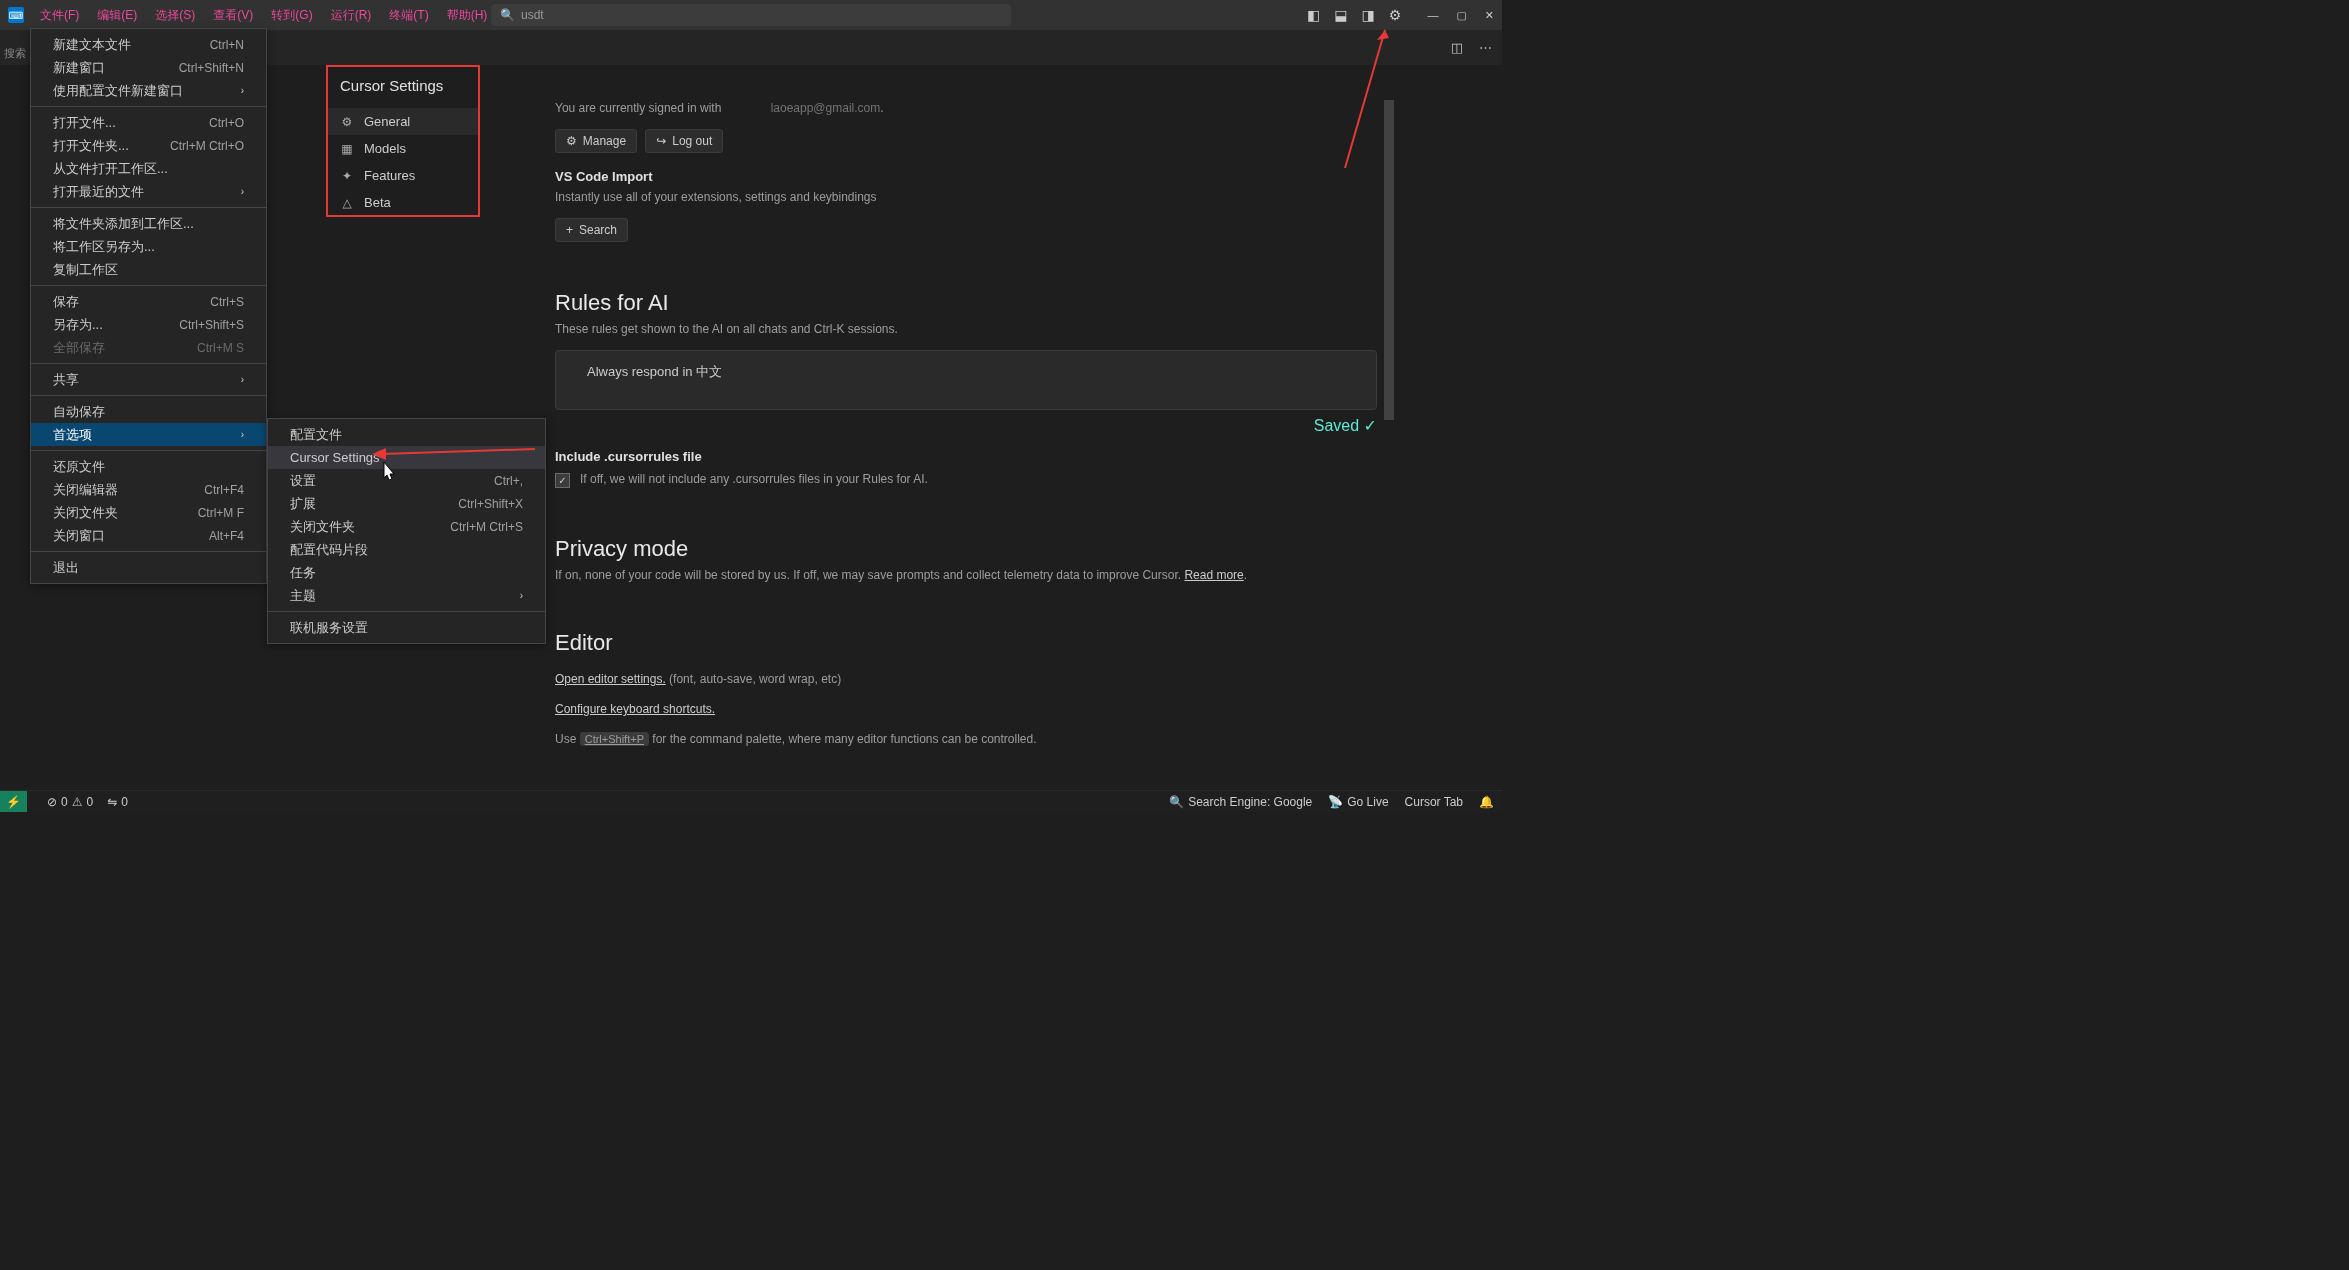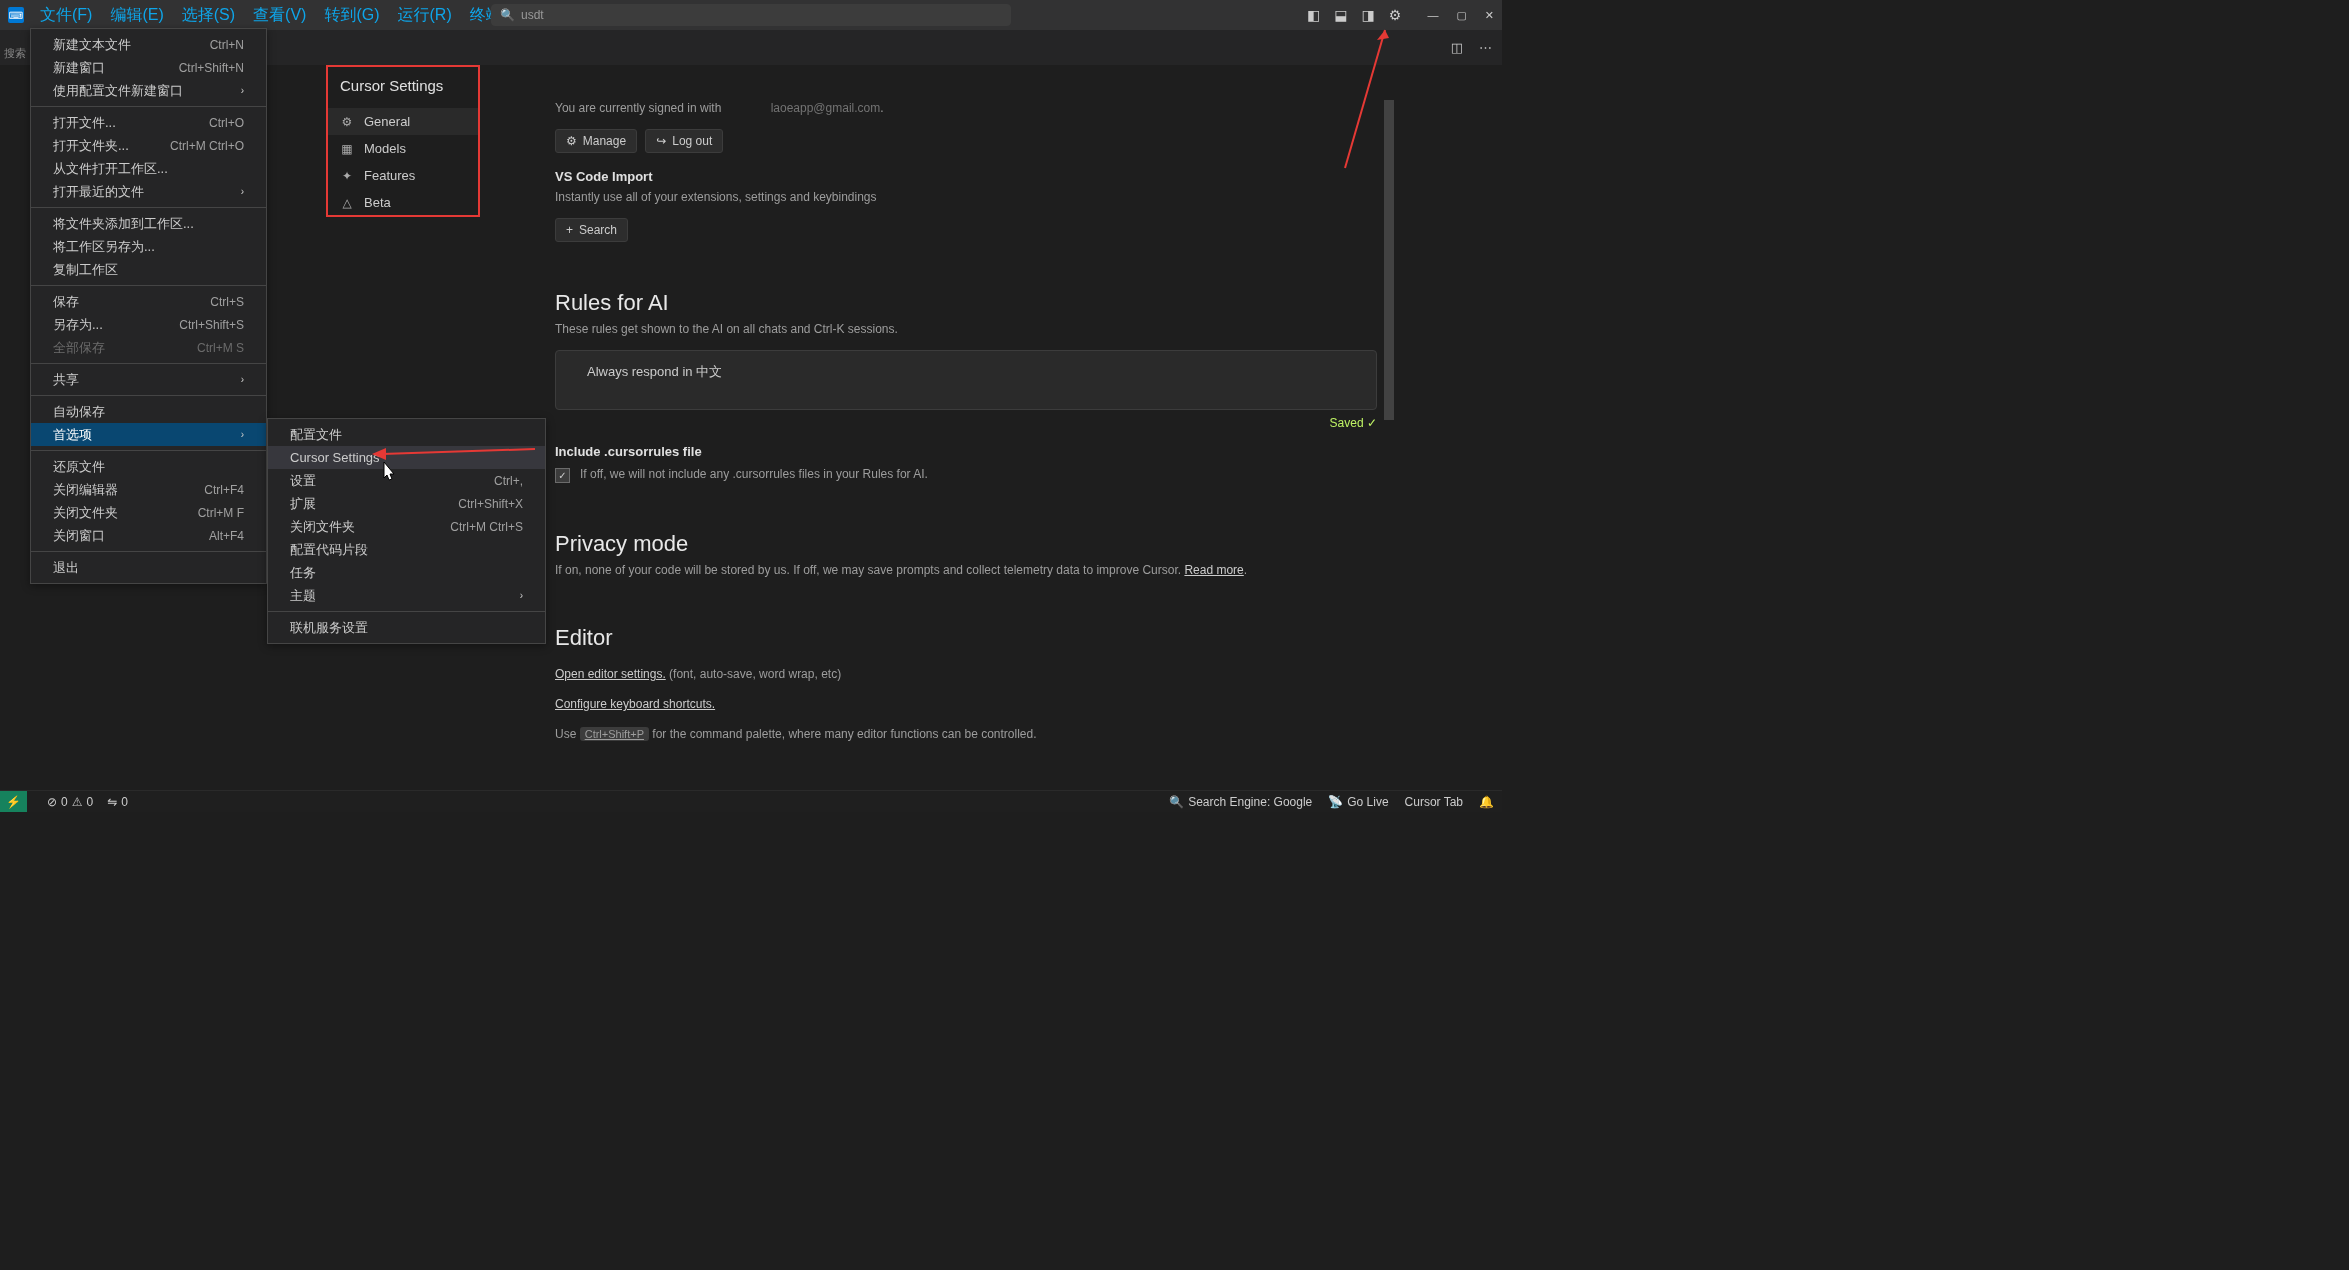--- a/index.html
+++ b/index.html
@@ -18,21 +18,21 @@
 .titlebar {
   height: 30px;
   background: #323233;
   display: flex;
   align-items: center;
   padding: 0 8px;
   position: relative;
 }
 .titlebar-left { display: flex; align-items: center; gap: 2px; }
 .app-icon { width: 16px; height: 16px; background: #0078d4; border-radius: 2px; margin-right: 6px; display:flex;align-items:center;justify-content:center;font-size:10px;color:#fff;}
-.menu-item { padding: 4px 8px; color: #0ea5e9; cursor: pointer; font-size: 16px; }
+.menu-item { padding: 4px 8px; color: #ec4899; cursor: pointer; font-size: 12px; }
 .titlebar-nav { display: flex; gap: 10px; margin-left: 30px; }
 .nav-arrow { color: #858585; font-size: 14px; cursor: pointer; }
 .search-box {
   position: absolute; left: 50%; transform: translateX(-50%);
   width: 520px; height: 22px; background: #3c3c3c; border: 1px solid #3c3c3c;
   border-radius: 4px; display: flex; align-items: center; padding: 0 8px;
   color: #999; gap: 6px; font-size: 12px;
 }
 .titlebar-right { margin-left: auto; display: flex; align-items: center; gap: 14px; }
 .tb-icon { color: #cccccc; cursor: pointer; font-size: 14px; }
@@ -120,21 +120,21 @@
   background: #2d2d2d; border: 1px solid #3c3c3c; color: #cccccc;
   padding: 4px 10px; border-radius: 3px; font-size: 12px; cursor: pointer;
   display: flex; align-items: center; gap: 6px;
 }
 .sub-section { margin-top: 16px; }
 .sub-title { font-size: 13px; color: #e0e0e0; font-weight: 600; }
 .rules-box {
   margin-top: 14px; background: #2a2a2a; border: 1px solid #3c3c3c;
   border-radius: 4px; padding: 12px 31px; min-height: 60px; font-size: 13px;
 }
-.saved-line { text-align: right; color: #bef264; font-size: 12px; margin-top: 6px; }
+.saved-line { text-align: right; color: #5eead4; font-size: 16px; margin-top: 6px; }
 .check-row { display: flex; align-items: flex-start; gap: 10px; margin-top: 8px; }
 .checkbox { width: 15px; height: 15px; background: #3c3c3c; border: 1px solid #6b6b6b; display: flex; align-items: center; justify-content: center; font-size: 10px; color: #ccc; margin-top: 1px; }
 .link-text { color: #cccccc; text-decoration: underline; cursor: pointer; }
 .kbd-hint { background: #3c3c3c; padding: 1px 5px; border-radius: 3px; font-size: 11px; text-decoration: underline; }
 
 
 .statusbar {
   position: absolute; left: 0; right: 0; bottom: 0; height: 22px;
   background: #007acc; display: flex; align-items: center;
   color: #ffffff; font-size: 12px; padding: 0 8px;

